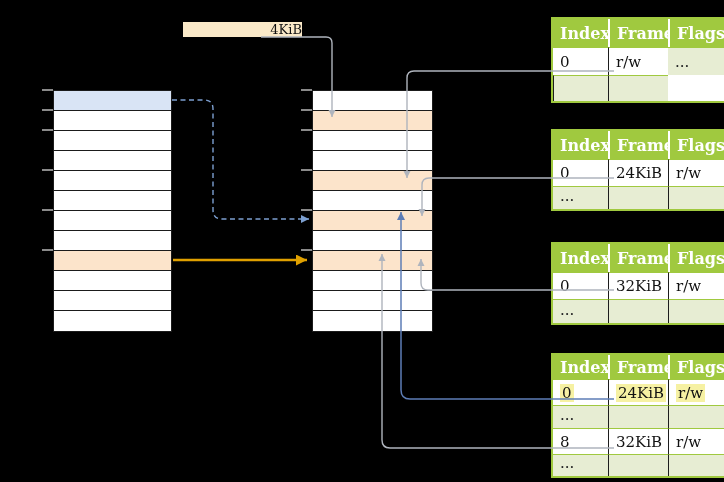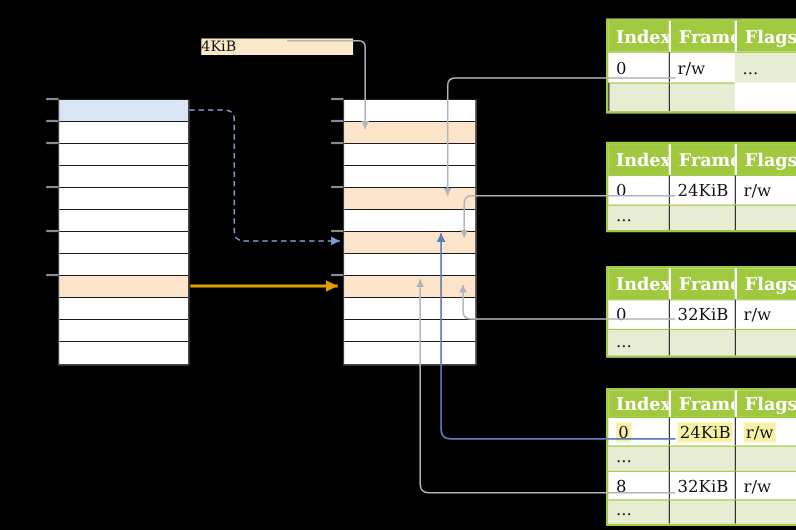--- a/index.html
+++ b/index.html
@@ -3,23 +3,23 @@
 <meta charset="utf-8">
 <style>
   html,body { margin:0; padding:0; background:#000; }
   #stage {
     position:relative; width:724px; height:482px; background:#000;
     font-family:"DejaVu Serif","Liberation Serif",serif; overflow:hidden;
   }
 
   
   .size-label {
-    position:absolute; left:183px; top:35px; width:138px; height:15px;
+    position:absolute; left:183px; top:22px; width:119px; height:15px;
     background:#FAE9C8; color:#111; font-size:13px; line-height:15px;
-    text-align:left;
+    text-align:right;
   }
 
   
   .col-table {
     position:absolute; top:90px; width:119px; border:1px solid #1b1b1b;
     background:#fff; box-sizing:border-box;
   }
   .col-table .prow {
     height:20px; box-sizing:border-box; border-bottom:1px solid #1b1b1b;
     background:#fff;

